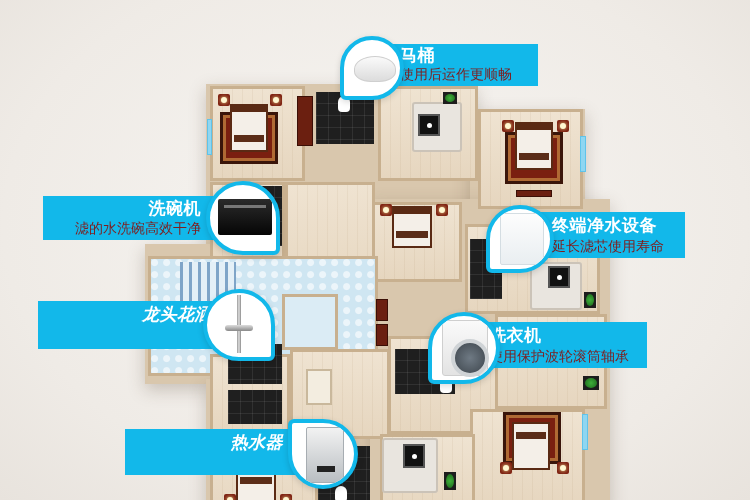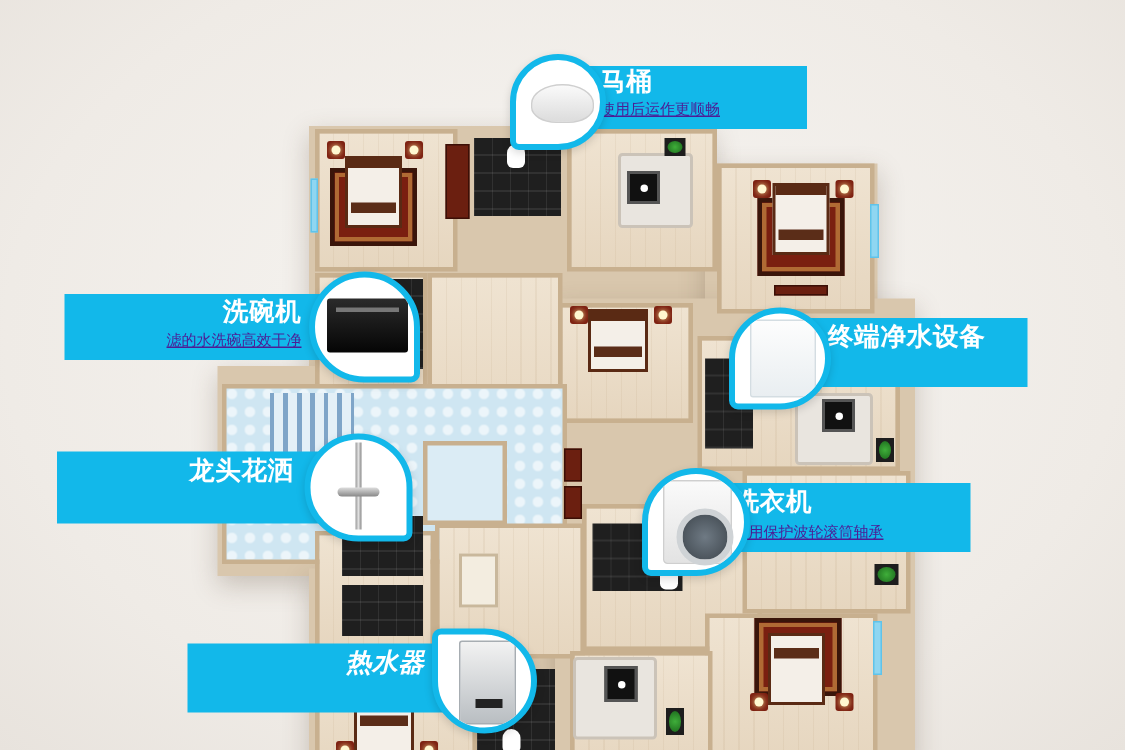--- a/index.html
+++ b/index.html
@@ -64,21 +64,21 @@
   
   .callout { position: absolute; }
   .callout .bar {
     position: absolute; background: #12b8ea; color: #fff;
   }
   .callout .title {
     position: absolute; font-weight: bold; font-size: 17px; line-height: 20px; white-space: nowrap;
     letter-spacing: 0.5px;
   }
   .callout .desc {
-    position: absolute; font-size: 10px; line-height: 18px; white-space: nowrap; color: #4c1d95; text-decoration: underline;
+    position: absolute; font-size: 14px; line-height: 18px; white-space: nowrap; color: #7f1d1d;
   }
   .callout.right-text .title, .callout.right-text .desc { text-align: right; }
   .bubble {
     position: absolute; width: 74px; height: 74px;
     background: #fff; border: 4px solid #12b8ea;
     border-radius: 50%;
     box-shadow: 0 2px 6px rgba(0,0,0,0.15);
     overflow: hidden;
   }
   .bubble.tail-br { border-bottom-right-radius: 6px; }
@@ -226,29 +226,30 @@
       <div class="desc" style="right:22px;top:23px;">滤的水洗碗高效干净</div>
     </div>
     <div class="bubble tail-br" style="left:206px;top:157px;width:74px;height:74px;">
       <div class="ap ap-dishwasher" style="left:8px;top:14px;"></div>
     </div>
   </div>
 
   <div class="callout">
     <div class="bar" style="left:540px;top:188px;width:145px;height:46px;text-align:center;">
       <div class="title" style="left:12px;top:3px;">终端净水设备</div>
+      <div class="desc" style="left:12px;top:25px;">延长滤芯使用寿命</div>
     </div>
     <div class="bubble tail-bl" style="left:486px;top:181px;width:68px;height:68px;">
       <div class="ap ap-filter" style="left:10px;top:4px;width:44px;height:52px;"></div>
     </div>
   </div>
 
   <div class="callout right-text">
     <div class="bar" style="left:38px;top:277px;width:182px;height:48px;">
-      <div class="title" style="right:24px;top:3px;">龙头花洒</div>
+      <div class="title" style="right:8px;top:3px;font-style:italic;">龙头花洒</div>
     </div>
     <div class="bubble tail-br" style="left:203px;top:265px;width:72px;height:72px;">
       <div class="ap ap-faucet-pipe" style="left:30px;top:2px;height:58px;"></div>
       <div class="ap ap-faucet-arm" style="left:18px;top:32px;"></div>
     </div>
   </div>
 
   <div class="callout">
     <div class="bar" style="left:475px;top:298px;width:172px;height:46px;">
       <div class="title" style="left:14px;top:3px;">洗衣机</div>

